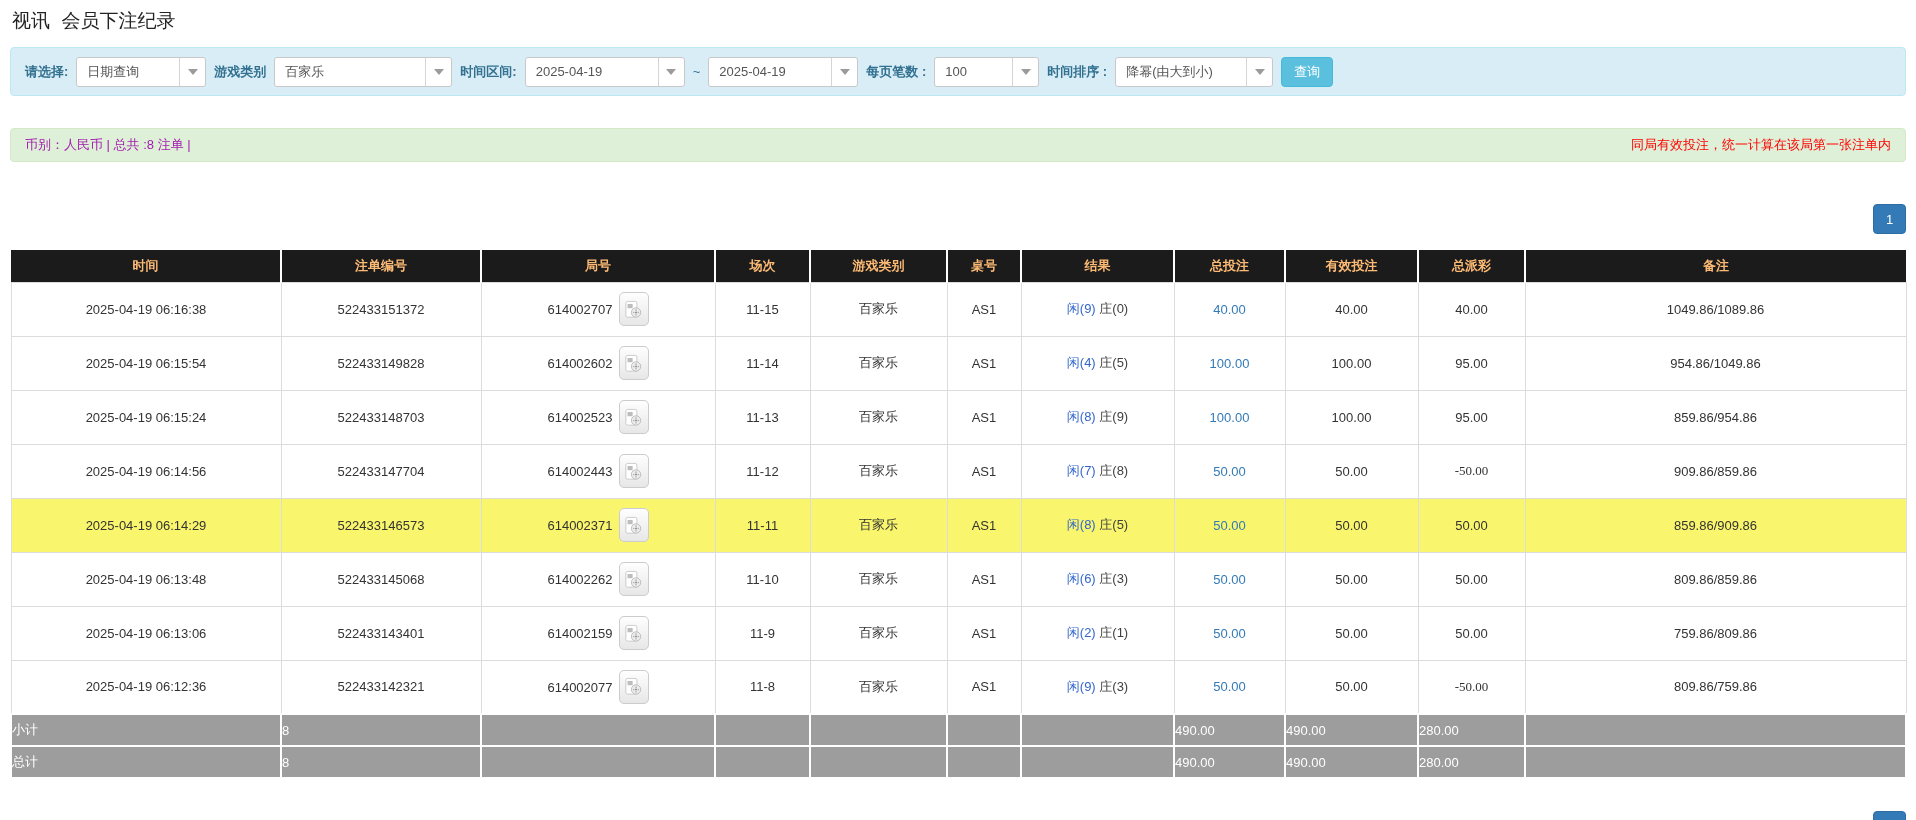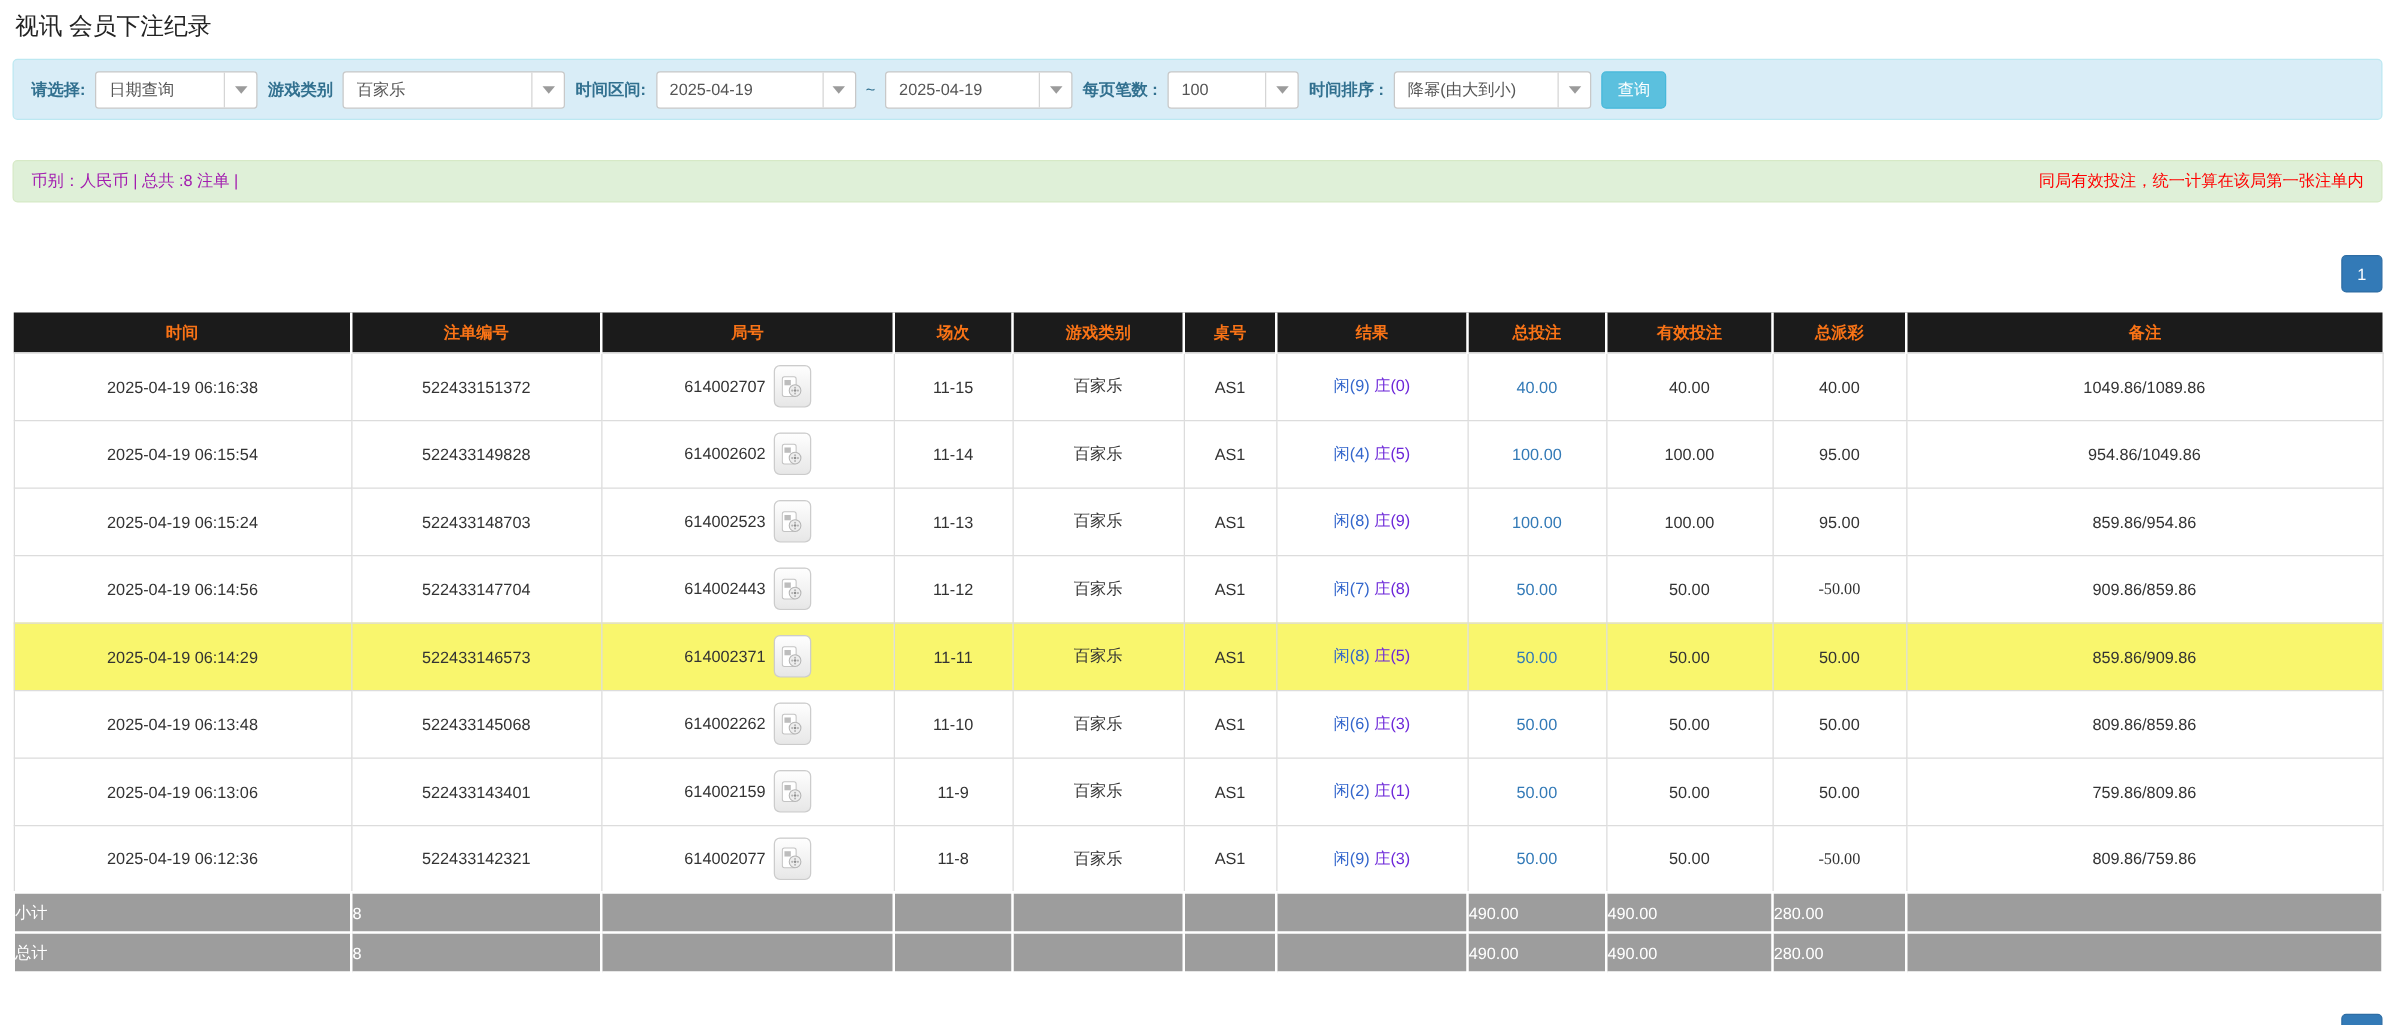--- a/index.html
+++ b/index.html
@@ -1,20 +1,20 @@
 <!DOCTYPE html>
 <html><head>
 <meta charset="utf-8">
 <style>
   * { margin:0; padding:0; box-sizing:border-box; }
   html,body { width:1916px; height:820px; overflow:hidden; background:#fff;
     font-family:"Liberation Sans","DejaVu Sans",sans-serif; }
   .wrap { padding:6px 10px 0 10px; }
 
-  .page-title { font-size:19px; color:#222; font-weight:400; padding:2px 2px 0 2px; }
+  .page-title { font-size:19px; color:#222; font-weight:400; padding:2px 2px 0 2px;font-family:Liberation Mono, monospace; }
 
   
   .filter-panel { margin-top:13px; background:#d9edf7; border:1px solid #bce8f1;
     border-radius:4px; height:49px; display:flex; align-items:center; padding:0 14px; gap:8px; }
   .f-label { color:#31708f; font-weight:bold; font-size:13px; white-space:nowrap; }
   .sel { background:#fff; border:1px solid #c8c8c8; border-radius:3px; height:30px;
     display:flex; align-items:center; cursor:pointer; }
   .sel .sel-value { font-size:13px; color:#555; padding:0 10px; flex:1; white-space:nowrap; overflow:hidden; }
   .sel .sel-arrow { width:26px; height:100%; border-left:1px solid #d5d5d5; display:flex;
     align-items:center; justify-content:center; }
@@ -37,27 +37,27 @@
   .pager-bottom { margin-top:32px; }
   .page-btn { background:#337ab7; border:1px solid #2e6da4; color:#fff; width:33px; height:30px;
     border-radius:4px; font-size:13px; cursor:pointer; display:flex; align-items:center; justify-content:center; }
 
   
   .bet-table { margin-top:16px; border-collapse:collapse; table-layout:fixed; width:1895px; font-size:13px; }
   .bet-table col.c0{width:270px}.bet-table col.c1{width:200px}.bet-table col.c2{width:234px}
   .bet-table col.c3{width:95px}.bet-table col.c4{width:137px}.bet-table col.c5{width:74px}
   .bet-table col.c6{width:153px}.bet-table col.c7{width:111px}.bet-table col.c8{width:133px}
   .bet-table col.c9{width:107px}.bet-table col.c10{width:381px}
-  .bet-table th { background:#1b1b1b; color:#f97316; font-weight:bold; height:32px; text-align:center; }
+  .bet-table th { background:#1b1b1b; color:#fdba74; font-weight:bold; height:32px; text-align:center; }
   .bet-table th + th { border-left:2px solid #fff; }
   .bet-table tbody td { border:1px solid #dcdcdc; height:54px; text-align:center; color:#333; background:#fff; }
   .bet-table tbody tr.hl td { background:#f9f66d; }
   .bet-table tfoot td { background:#9d9d9d; border:2px solid #fff; color:#fff; height:32px; text-align:left; }
   .res-player { color:#3366cc; }
-  .res-banker { color:#6d28d9; }
+  .res-banker { color:#404040; }
   .bet-link { color:#337ab7; text-decoration:none; cursor:pointer; }
   .neg { color:#ff0000;font-family:Liberation Serif, serif; }
   .video-btn { display:inline-flex; align-items:center; justify-content:center; width:30px; height:34px;
     margin-left:6px; vertical-align:middle; border:1px solid #ccc; border-radius:5px;
     background:linear-gradient(#fefefe,#e7e7e7); cursor:pointer; }
   .round-num { vertical-align:middle; }
 </style>
 </head>
 <body>
 

